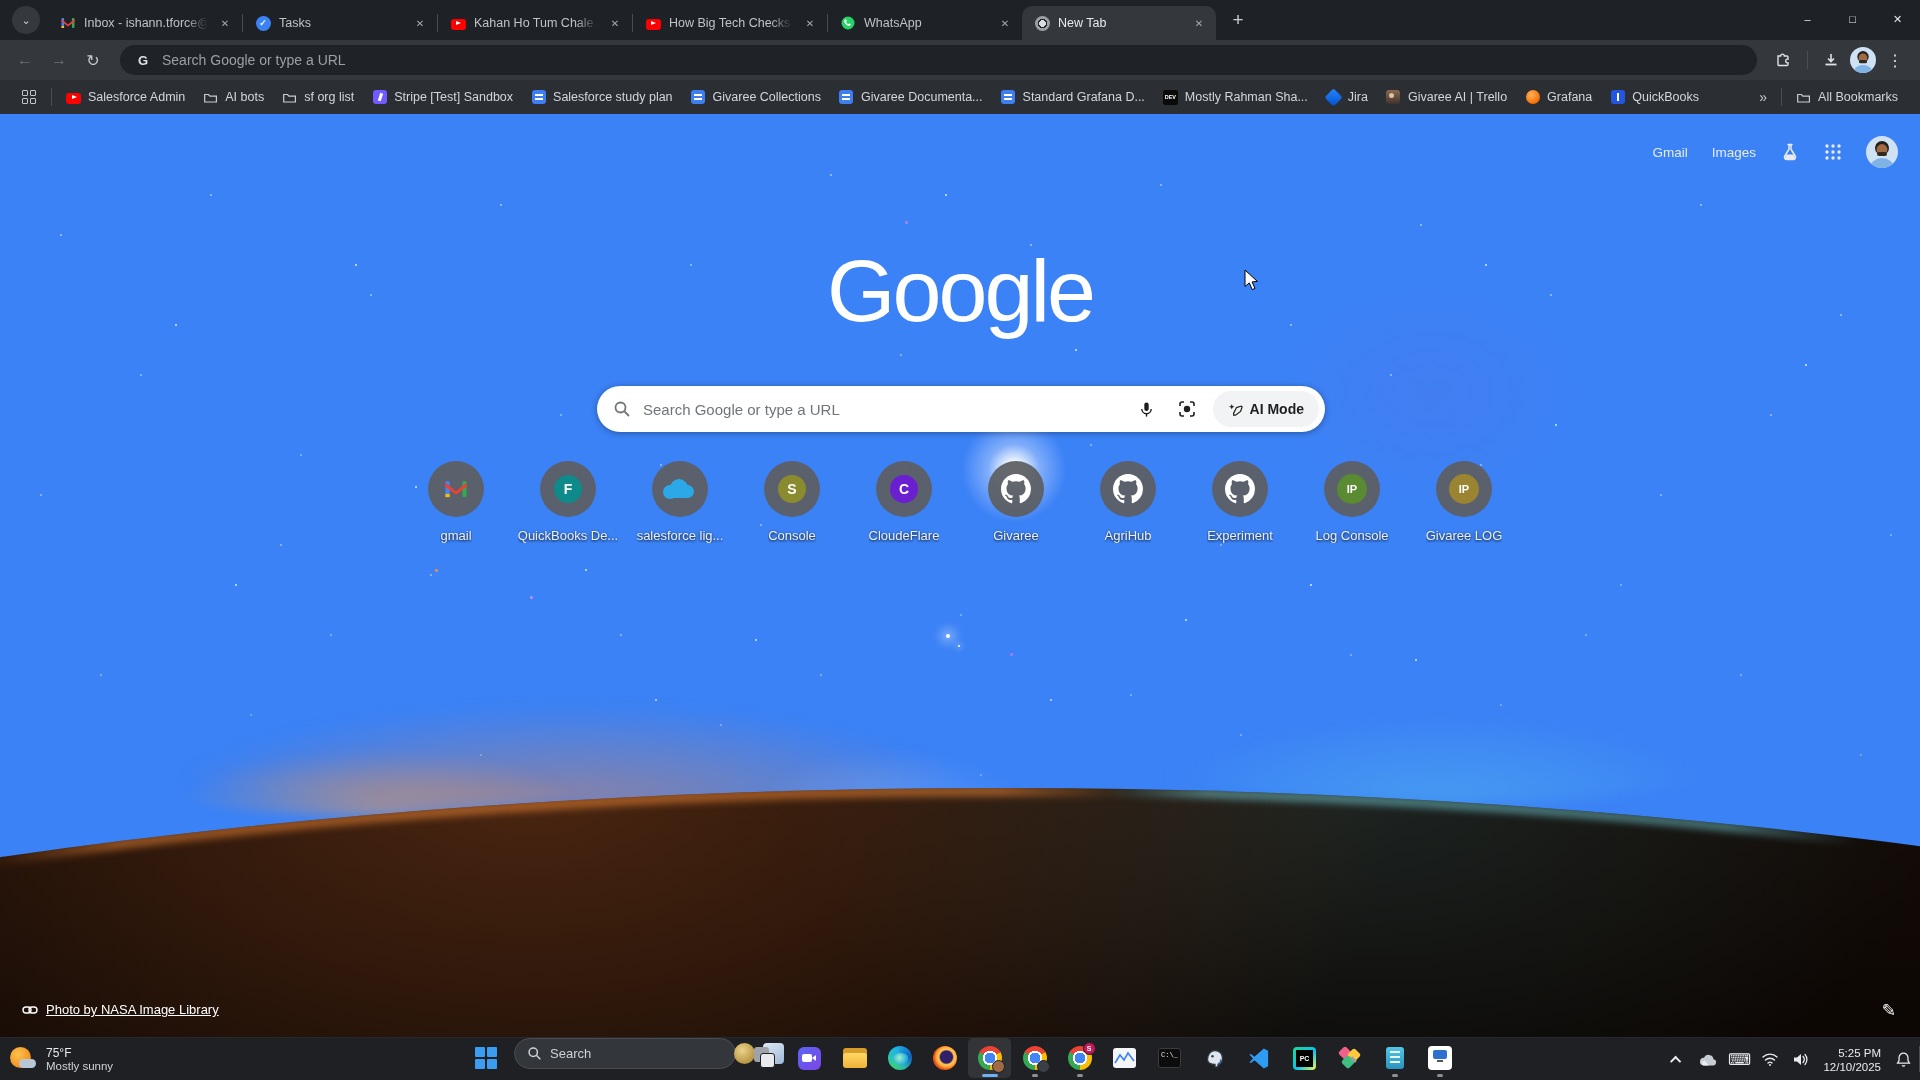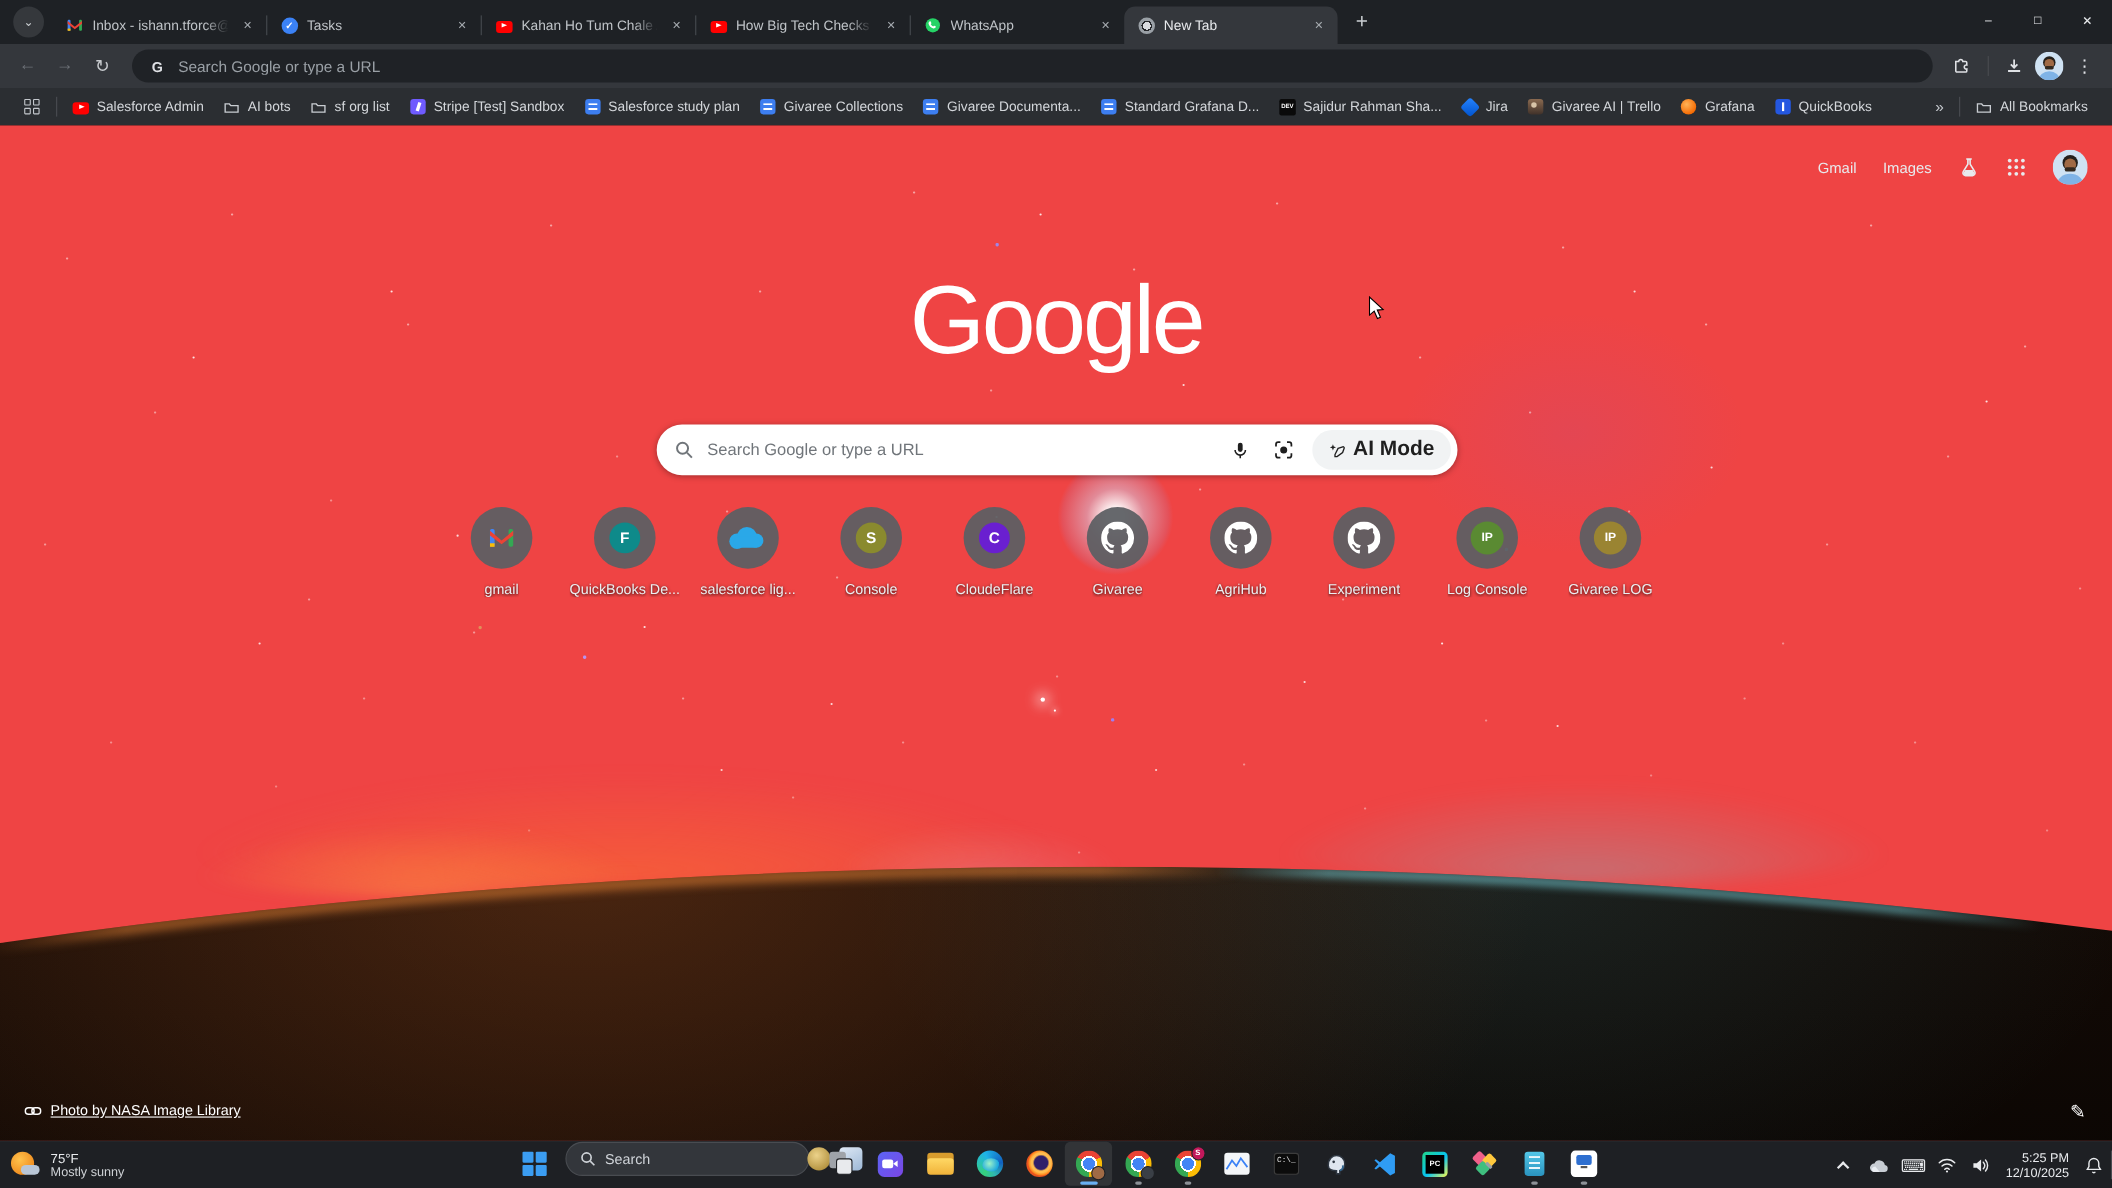--- a/index.html
+++ b/index.html
@@ -56,21 +56,21 @@
   .fi-trello { width:14px; height:14px; border-radius:3px; background:linear-gradient(#8a6a50,#41322a); position:relative; }
   .fi-trello::after { content:""; position:absolute; left:3px; top:3px; width:5px; height:5px; border-radius:50%; background:#d8c4a8; }
   .fi-grafana { width:14px; height:14px; border-radius:50%; background:radial-gradient(circle at 38% 35%, #ffb357, #f46800 75%); }
   .fi-qb { width:14px; height:14px; background:#2457e0; border-radius:3px; position:relative; }
   .fi-qb::after { content:""; position:absolute; left:6px; top:3px; width:2.5px; height:8px; background:#fff; }
   .fi-tasks { width:15px; height:15px; border-radius:50%; background:#3b82f6; color:#fff; font-size:9px; font-weight:bold; }
   .fi-chrome-grey { width:15px; height:15px; border-radius:50%;
     background:radial-gradient(circle, #dadce0 0 3.5px, #24262a 3.5px 4.8px, #9aa0a6 4.8px); }
 
   
-  .ntp { position:absolute; top:114px; left:0; right:0; bottom:43px; background:#ef4444; overflow:hidden; }
+  .ntp { position:absolute; top:114px; left:0; right:0; bottom:43px; background:#3b82f6; overflow:hidden; }
   .stars1 { position:absolute; width:1.5px; height:1.5px; border-radius:50%; background:transparent;
     box-shadow:60px 120px rgba(255,255,255,.5),140px 260px rgba(255,255,255,.45),210px 80px rgba(255,255,255,.5),300px 340px rgba(255,255,255,.4),370px 180px rgba(255,255,255,.5),430px 460px rgba(255,255,255,.45),500px 90px rgba(255,255,255,.5),560px 300px rgba(255,255,255,.4),620px 520px rgba(255,255,255,.45),690px 150px rgba(255,255,255,.5),760px 410px rgba(255,255,255,.45),830px 60px rgba(255,255,255,.5),900px 240px rgba(255,255,255,.45),960px 500px rgba(255,255,255,.4),1030px 130px rgba(255,255,255,.5),1090px 330px rgba(255,255,255,.45),1160px 70px rgba(255,255,255,.5),1220px 430px rgba(255,255,255,.4),1290px 210px rgba(255,255,255,.5),1350px 540px rgba(255,255,255,.4),1420px 110px rgba(255,255,255,.5),1480px 350px rgba(255,255,255,.45),1550px 180px rgba(255,255,255,.5),1620px 470px rgba(255,255,255,.4),1700px 90px rgba(255,255,255,.5),1770px 300px rgba(255,255,255,.45),1840px 200px rgba(255,255,255,.5),1890px 420px rgba(255,255,255,.4),100px 560px rgba(255,255,255,.4),250px 600px rgba(255,255,255,.35),480px 640px rgba(255,255,255,.35),720px 610px rgba(255,255,255,.4),980px 660px rgba(255,255,255,.35),1240px 620px rgba(255,255,255,.4),1500px 590px rgba(255,255,255,.35),1740px 560px rgba(255,255,255,.4),1860px 640px rgba(255,255,255,.35),40px 380px rgba(255,255,255,.45),330px 520px rgba(255,255,255,.4),660px 350px rgba(255,255,255,.45),1390px 260px rgba(255,255,255,.5),1660px 380px rgba(255,255,255,.45),820px 560px rgba(255,255,255,.4),1130px 580px rgba(255,255,255,.4),280px 430px rgba(255,255,255,.45),1585px 520px rgba(255,255,255,.4); }
   .stars2 { position:absolute; width:2.2px; height:2.2px; border-radius:50%; background:transparent;
     box-shadow:175px 210px rgba(255,255,255,.85),415px 372px rgba(255,255,255,.8),585px 455px rgba(255,255,255,.85),755px 525px rgba(255,255,255,.8),905px 355px rgba(255,255,255,.85),1075px 235px rgba(255,255,255,.8),1310px 470px rgba(255,255,255,.85),1555px 310px rgba(255,255,255,.8),1805px 250px rgba(255,255,255,.85),655px 585px rgba(255,255,255,.75),1185px 505px rgba(255,255,255,.8),355px 150px rgba(255,255,255,.85),1485px 150px rgba(255,255,255,.8),945px 80px rgba(255,255,255,.85),235px 470px rgba(255,255,255,.8),1050px 585px rgba(255,255,255,.75),1415px 545px rgba(255,255,255,.8); }
   .stars3 { position:absolute; width:2.5px; height:2.5px; border-radius:50%; background:transparent;
     box-shadow:530px 482px #b793f0, 1010px 539px #a07df0, 905px 107px #9d86e8, 1368px 384px #8fb7f0, 435px 455px #e08f5a; }
   .nebula { position:absolute; left:1260px; top:160px; width:340px; height:240px;
     background:radial-gradient(ellipse, rgba(130,90,210,.10), transparent 65%); }
   .glow-main { position:absolute; left:954px; top:296px; width:120px; height:120px; border-radius:50%;
     background:radial-gradient(circle, rgba(255,255,255,.95) 0 8px, rgba(210,225,255,.45) 26px, rgba(150,180,255,.12) 48px, transparent 62%); }
@@ -94,21 +94,21 @@
   .haze-w  { left:740px;  top:630px; width:300px; height:60px;  background:radial-gradient(ellipse at 50% 100%, rgba(220,235,255,.18), transparent 65%); filter:blur(6px); }
 
   .ntp-header { position:absolute; top:22px; right:22px; display:flex; align-items:center; gap:24px; color:#e8eaed; font-size:13.5px; z-index:5; }
   .avatar-md { width:32px; height:32px; border-radius:50%; overflow:hidden; }
   .ntp-logo { position:absolute; top:126px; left:0; right:0; text-align:center; color:#fff; font-size:88px; font-weight:500; letter-spacing:-3px; z-index:5; }
   .searchbox { position:absolute; left:597px; top:272px; width:728px; height:46px; background:#fff; border-radius:24px;
     display:flex; align-items:center; gap:12px; padding:0 6px 0 16px; z-index:5; box-shadow:0 1px 6px rgba(0,0,0,.35); }
   .searchbox input { flex:1; border:none; outline:none; font-size:15px; color:#202124; font-family:"Liberation Sans",sans-serif; background:transparent; }
   .searchbox input::placeholder { color:#70757a; opacity:1; }
   .sb-icon { width:28px; height:28px; flex:none; }
-  .ai-pill { height:36px; border-radius:18px; background:#f1f3f4; display:flex; align-items:center; gap:7px; padding:0 15px; font-size:19px; color:#1f1f1f; font-weight:bold; flex:none; }
+  .ai-pill { height:36px; border-radius:18px; background:#f1f3f4; display:flex; align-items:center; gap:7px; padding:0 15px; font-size:14px; color:#1f1f1f; font-weight:bold; flex:none; }
 
   .shortcuts { position:absolute; top:347px; left:0; right:0; display:flex; justify-content:center; z-index:5; }
   .sc { width:112px; display:flex; flex-direction:column; align-items:center; gap:11px; }
   .sc-circle { width:56px; height:56px; border-radius:50%; background:rgba(92,95,99,.94); }
   .sc-label { font-size:13px; color:#eceff1; text-shadow:0 1px 3px rgba(0,0,0,.9); max-width:104px; white-space:nowrap; overflow:hidden; }
   .badge-letter { width:28px; height:28px; border-radius:50%; color:#fff; font-size:14px; font-weight:bold; }
   .badge-ip { width:30px; height:30px; border-radius:50%; color:#fff; font-size:11px; font-weight:bold; }
   .sf-cloud { position:relative; width:34px; height:20px; }
   .sf-cloud i { position:absolute; background:#2aa8e8; border-radius:50%; }
 
@@ -349,21 +349,21 @@
   <div class="bm">
     <span class="bm-fav cx">
         <span class="fi-doc"></span>
       </span>
     <span>Standard Grafana D...</span>
   </div>
   <div class="bm">
     <span class="bm-fav cx">
       <span class="fi-dev cx">DEV</span>
     </span>
-    <span>Sajidur Rahman Sha...</span>
+    <span>Mostly Rahman Sha...</span>
   </div>
   <div class="bm">
     <span class="bm-fav cx">
         <span class="fi-jira"></span>
       </span>
     <span>Jira</span>
   </div>
   <div class="bm">
     <span class="bm-fav cx">
         <span class="fi-trello"></span>

